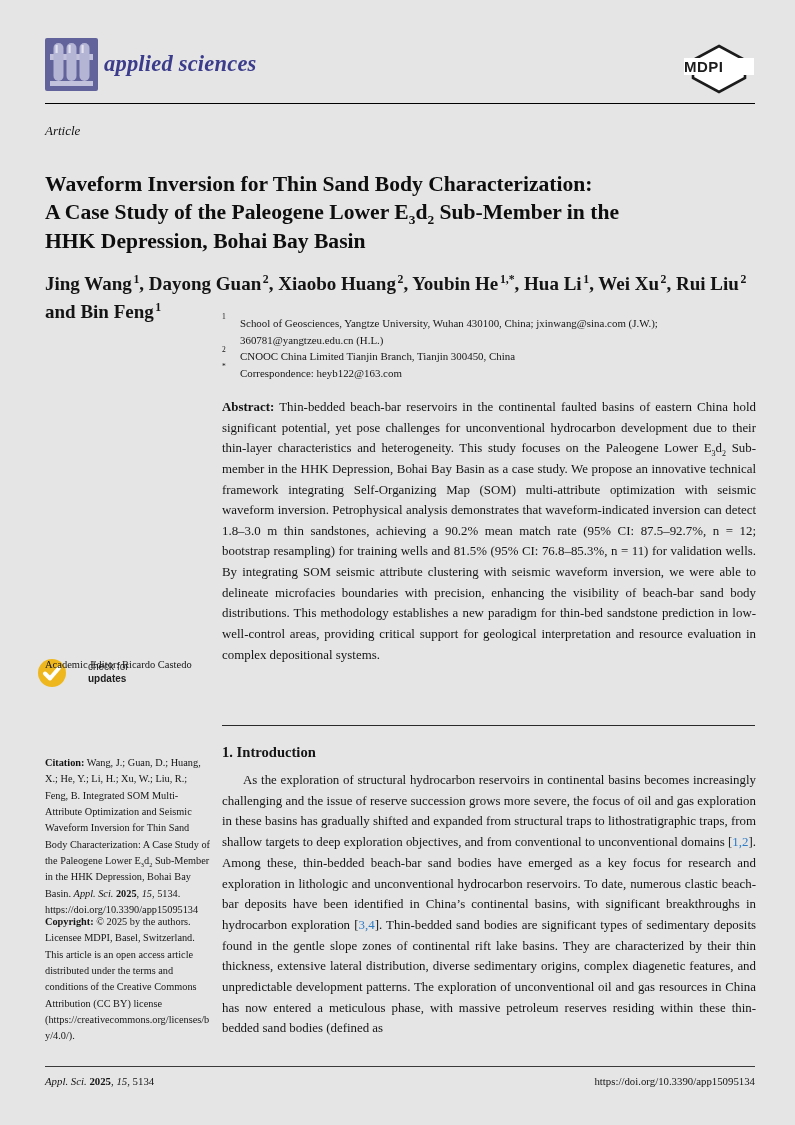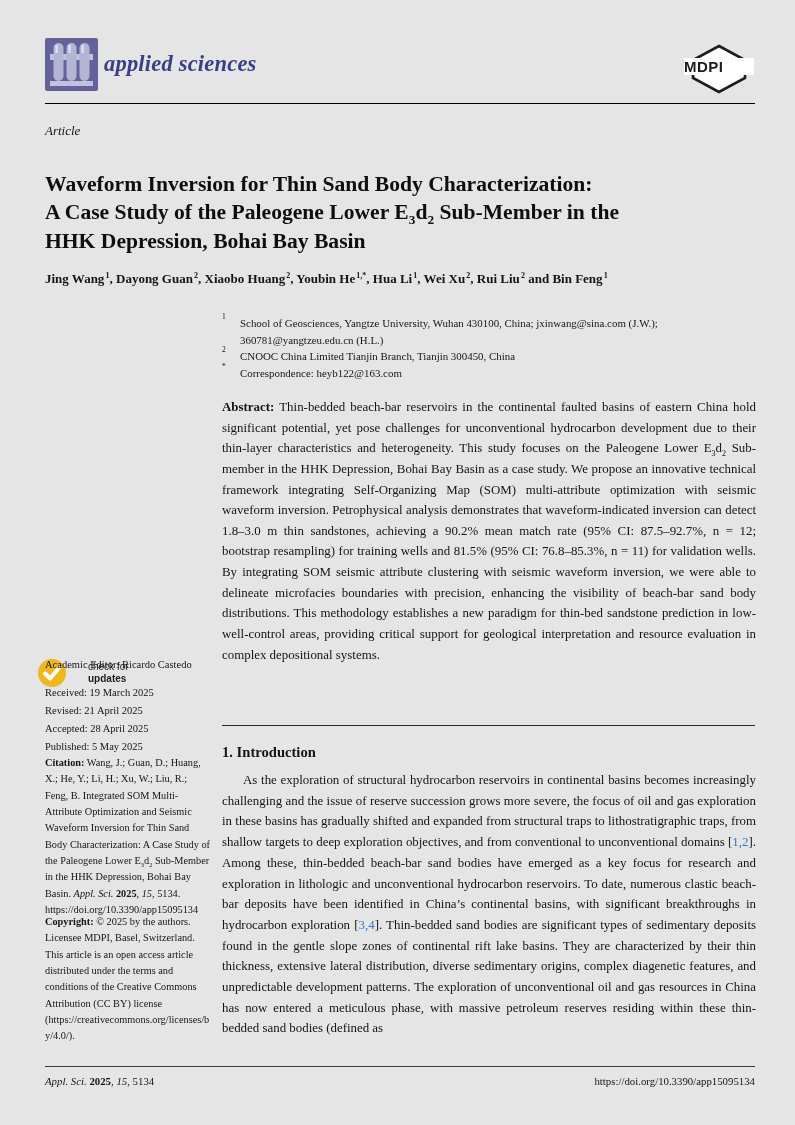--- a/index.html
+++ b/index.html
@@ -17,21 +17,21 @@
   #journal-name { left:104px; top:51px; font-size:22.5px; font-weight:bold; font-style:italic; color:#3C3C8C; letter-spacing:0.2px; }
   #mdpi-logo { left:684px; top:44px; width:70px; height:50px; }
   #mdpi-wordmark { position:absolute; left:0; top:14px; width:70px; text-align:left;
     font-family:"Liberation Sans", sans-serif; font-weight:bold; font-size:15px; color:#1c1c1c;
     background:#fff; letter-spacing:0.5px; }
   .rule-top { left:45px; right:40px; top:103px; border-top:1.7px solid #000; height:0; }
 
   
   #article-type { left:45px; top:123px; font-size:13px; font-style:italic; }
   #page-title { left:45px; top:141px; width:714px; font-size:21.6px; font-weight:bold; line-height:1.325; color:#0e0e0e; }
-  #authors-line { left:45px; top:270px; width:714px; font-size:13px; font-weight:bold; line-height:1.45; }
+  #authors-line { left:45px; top:270px; width:714px; font-size:19px; font-weight:bold; line-height:1.45; }
   #authors-line sup { font-weight:bold; }
 
   
   #affiliations { left:222px; top:315px; width:534px; font-size:10.9px; line-height:1.52; }
   .aff-row { position:relative; padding-left:18px; }
   .aff-marker { position:absolute; left:0; top:2px; font-size:7.5px; }
   #abstract { left:222px; top:397px; width:534px; font-size:12.9px; line-height:1.6; text-align:justify; }
   #keywords { left:222px; top:669px; width:534px; font-size:12.9px; line-height:1.6; text-align:justify; }
   .rule-mid { left:222px; right:40px; top:725px; border-top:1px solid #2a2a2a; height:0; }
   #intro-heading { left:222px; top:744px; font-size:14.6px; font-weight:bold;text-align:center; }
@@ -109,26 +109,20 @@
       <polyline points="8,15.5 13,20.5 22,10" fill="none" stroke="#ffffff" stroke-width="4" stroke-linecap="round" stroke-linejoin="round"></polyline>
     </svg>
     <div class="badge-text">
       <div class="b1">check for</div>
       <div class="b2">updates</div>
     </div>
   </div>
 
   <div class="abs" id="academic-editor">Academic Editor: Ricardo Castedo</div>
 
-  <div class="abs" id="dates">
-    <div>Received: 19 March 2025</div>
-    <div>Revised: 21 April 2025</div>
-    <div>Accepted: 28 April 2025</div>
-    <div>Published: 5 May 2025</div>
-  </div>
 
   <p class="abs" id="citation-block"><b>Citation:</b> <span>Wang, J.; Guan, D.; Huang, X.; He, Y.; Li, H.; Xu, W.; Liu, R.; Feng, B. Integrated SOM Multi-Attribute Optimization and Seismic Waveform Inversion for Thin Sand Body Characterization: A Case Study of the Paleogene Lower E</span><sub>3</sub><span>d</span><sub>2</sub><span> Sub-Member in the HHK Depression, Bohai Bay Basin. </span><i>Appl. Sci.</i> <b>2025</b><span>, </span><i>15</i><span>, 5134. </span><span>https://doi.org/10.3390/app15095134</span></p>
 
   <p class="abs" id="copyright-block"><b>Copyright:</b> <span>© 2025 by the authors. Licensee MDPI, Basel, Switzerland. This article is an open access article distributed under the terms and conditions of the Creative Commons Attribution (CC BY) license (https://creativecommons.org/licenses/by/4.0/).</span></p>
 
   <div class="abs rule-bottom"></div>
   <div class="abs" id="footer-left"><i>Appl. Sci.</i> <b>2025</b><span>, </span><i>15</i><span>, 5134</span></div>
   <div class="abs" id="footer-right">https://doi.org/10.3390/app15095134</div>
 
 </div>

